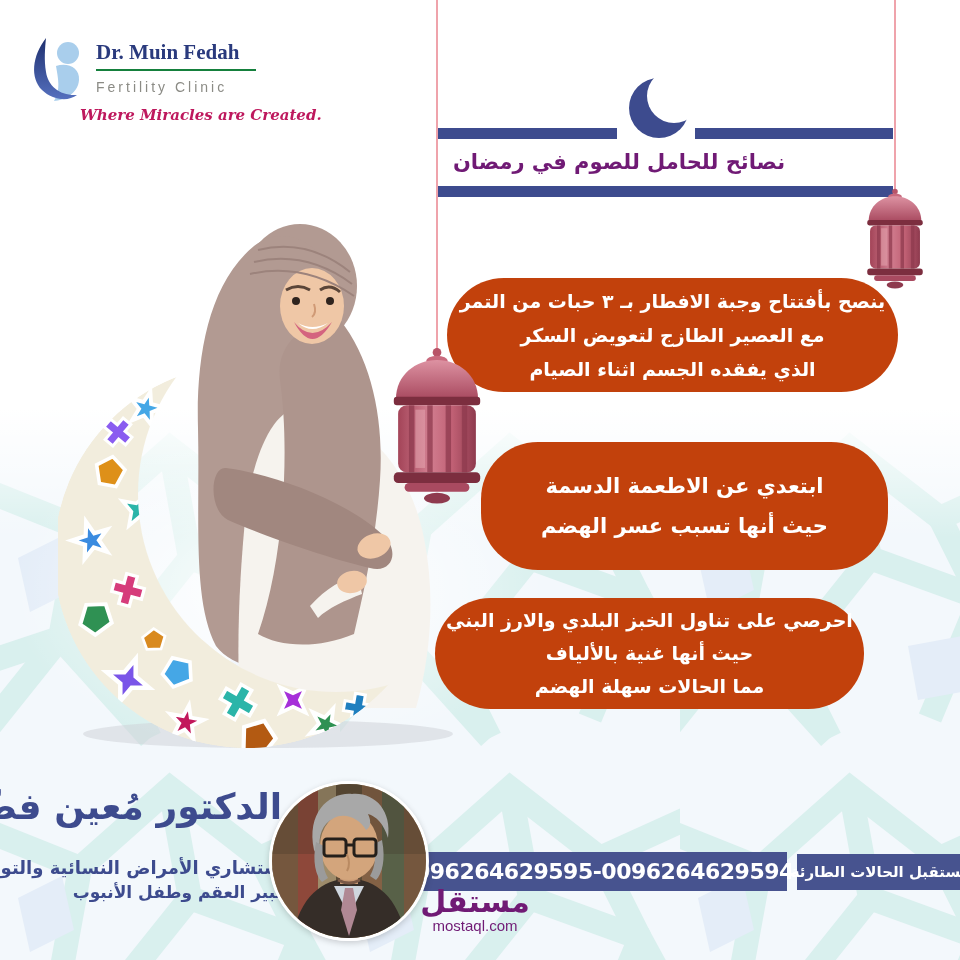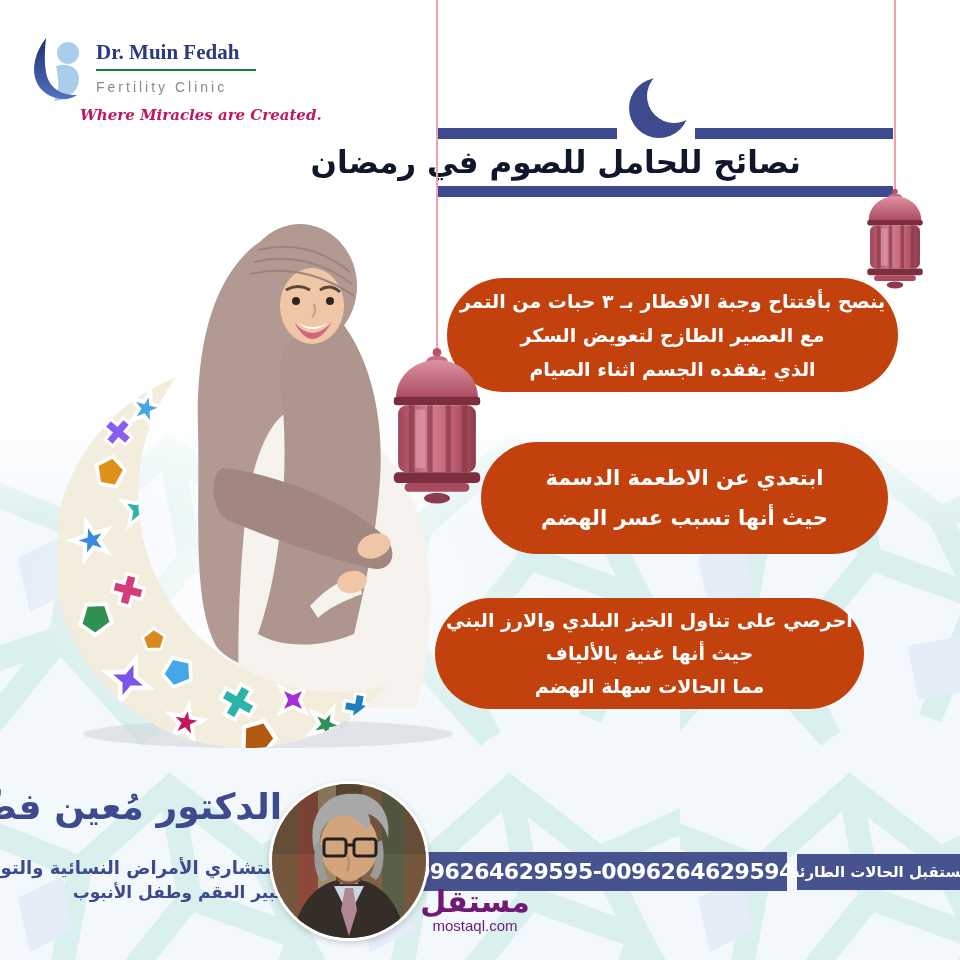--- a/index.html
+++ b/index.html
@@ -26,33 +26,33 @@
   
   .string{position:absolute;width:2px;background:#EFA3AB;z-index:6;}
   .string-left{left:436px;top:0;height:352px;}
   .string-right{left:894px;top:0;height:192px;}
   .bar{position:absolute;height:11px;background:#3D4B8E;z-index:5;}
   .bar-top-left{left:437px;top:128px;width:180px;}
   .bar-top-right{left:695px;top:128px;width:198px;}
   .bar-bottom{left:437px;top:186px;width:456px;}
   .title-crescent{position:absolute;left:626px;top:72px;width:66px;height:66px;z-index:5;}
   .page-title{position:absolute;left:437px;top:138px;width:364px;height:48px;z-index:5;
-              direction:rtl;text-align:center;font-weight:bold;font-size:31px;line-height:48px;
-              color:#0f172a;white-space:nowrap;}
+              direction:rtl;text-align:center;font-weight:bold;font-size:21px;line-height:48px;
+              color:#701a75;white-space:nowrap;}
 
   
   .lantern-sm{position:absolute;left:857px;top:188px;width:76px;height:104px;z-index:6;}
   .lantern-lg{position:absolute;left:383px;top:346px;width:108px;height:164px;z-index:6;}
 
   
   .tip{position:absolute;z-index:5;background:#c2410c;border-radius:57px;
        display:flex;flex-direction:column;justify-content:center;
        direction:rtl;text-align:center;color:#ffffff;font-weight:bold;}
   .tip1{left:447px;top:278px;width:451px;height:114px;font-size:19px;line-height:34px;}
-  .tip2{left:481px;top:442px;width:407px;height:112px;font-size:21px;line-height:40px;}
+  .tip2{left:481px;top:442px;width:407px;height:128px;font-size:21px;line-height:40px;}
   .tip3{left:435px;top:598px;width:429px;height:111px;font-size:19px;line-height:33px;}
   .tip-line{white-space:nowrap;}
 
   
   .figure{position:absolute;left:58px;top:210px;width:436px;height:545px;z-index:4;}
 
   
   .calligraphy{position:absolute;left:12px;top:786px;width:270px;z-index:6;direction:rtl;
                text-align:center;font-size:36px;font-weight:bold;color:#3D4B8E;white-space:nowrap;}
   .doc-title1{position:absolute;left:4px;top:857px;width:284px;z-index:6;direction:rtl;

